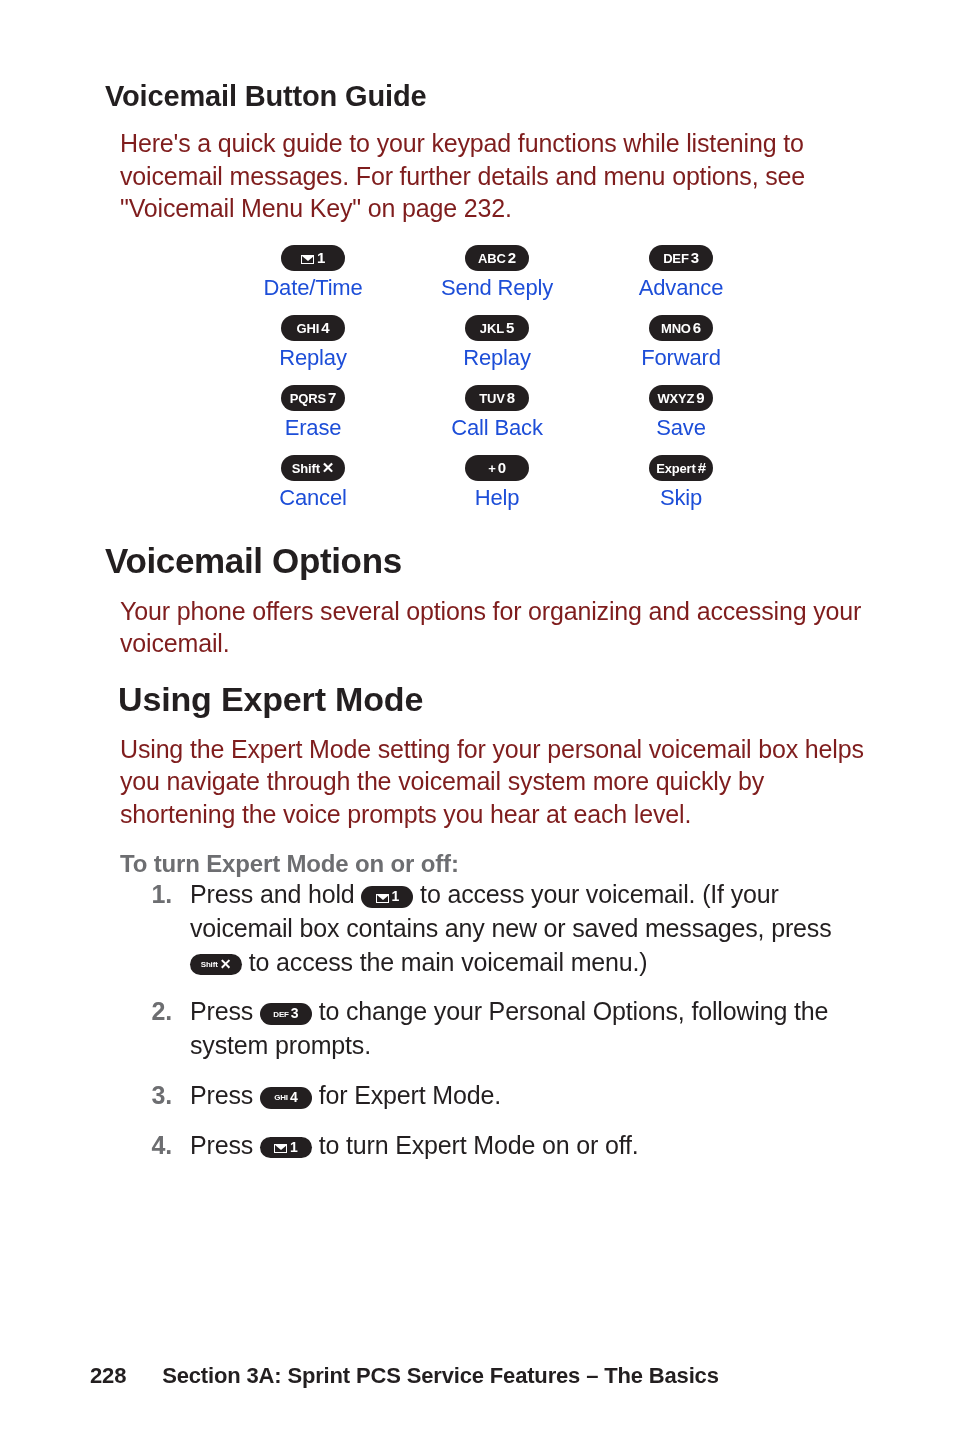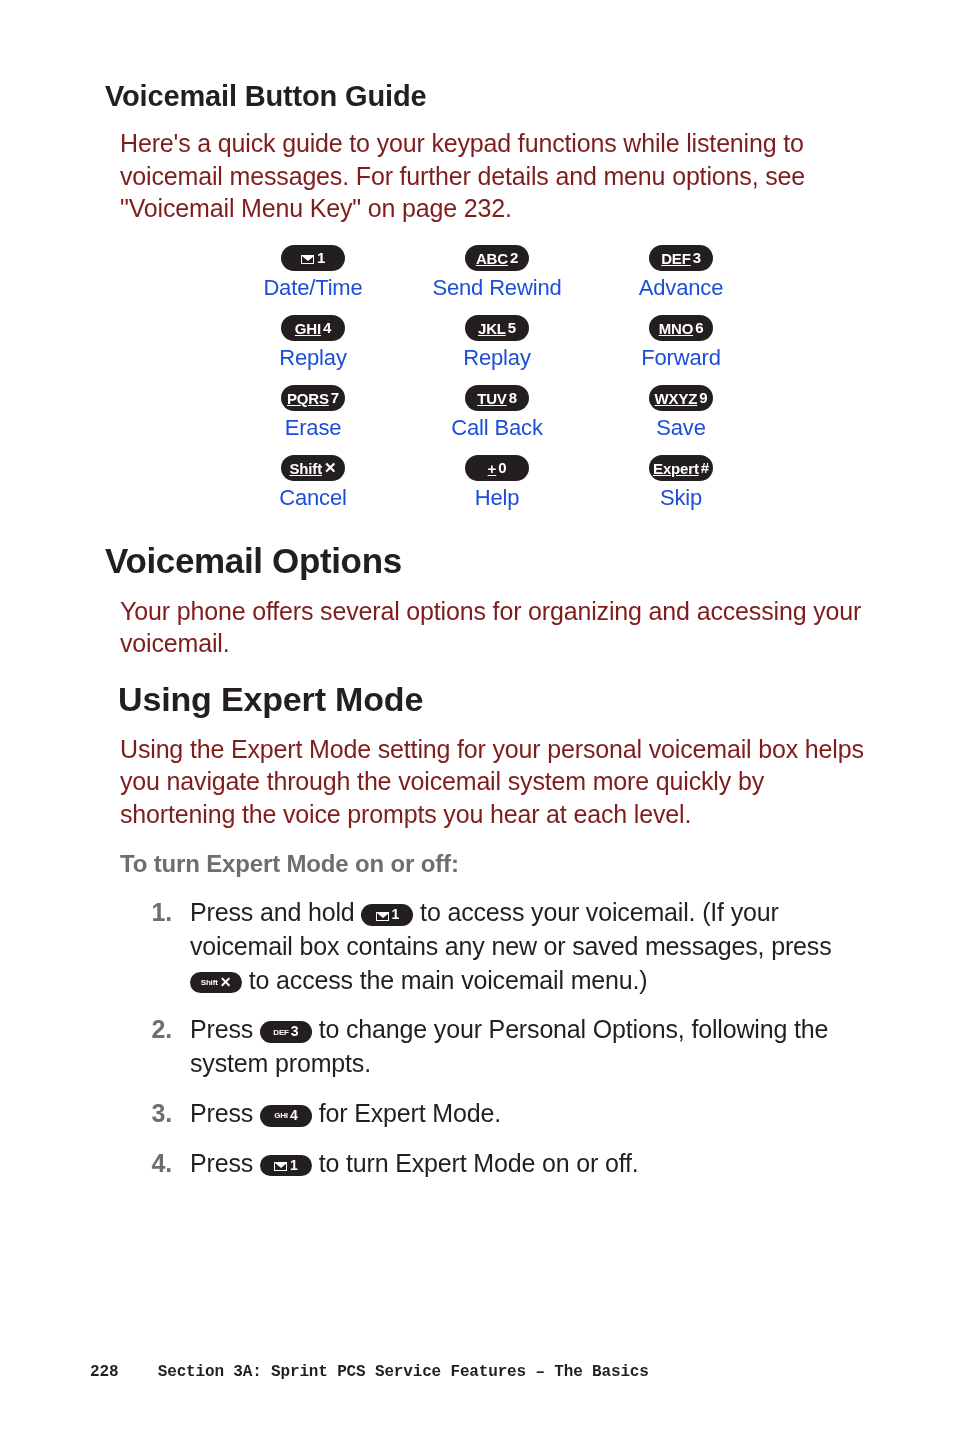--- a/index.html
+++ b/index.html
@@ -48,25 +48,24 @@
     line-height: 26px;
     text-align: center;
     font-weight: 700;
   }
   .keybtn .big {
     font-size: 15px;
     font-weight: 800;
     vertical-align: baseline;
   }
   .keybtn .sm {
-    font-size: 15px;
+    font-size: 13px;
     font-weight: 700;
     vertical-align: middle;
     margin-right: 2px;
-    text-decoration: underline;
   }
   .keycaption {
     font-size: 22px;
     color: #1d4ed8;
     margin-top: 4px;
   }
   .h1 {
     font-weight: 800;
     font-size: 35px;
     margin-top: 12px;
@@ -77,21 +76,20 @@
   .h3 {
     font-weight: 700;
     font-size: 34px;
     margin-bottom: 14px;
     margin-left: -2px;
   }
   .bold {
     font-weight: 700;
     font-size: 24px;
     color: #6d6e71;
-    margin-bottom: 18px;
   }
   ol.steps {
     list-style: none;
     padding-left: 30px;
   }
   ol.steps li {
     display: flex;
     gap: 18px;
     margin-bottom: 16px;
     font-size: 25px;
@@ -114,25 +112,24 @@
     font-weight: 700;
     padding: 1px 10px 2px 10px;
     vertical-align: 2px;
     min-width: 52px;
     text-align: center;
   }
   .inlinekey .big { font-size: 14px; font-weight: 800; }
   .inlinekey .sm { font-size: 8px; font-weight: 700; margin-right: 2px; vertical-align: middle;}
   .footer {
     position: absolute;
-    bottom: 50px;
+    bottom: 42px;
     left: 90px;
     right: 80px;
-    font-size: 16px;
-    font-family: Liberation Mono, monospace;
+    font-size: 22px;
   }
   .footer .pg { font-weight: 700; margin-right: 30px;}
   .footer .sect { font-weight: 700; }
   .envelope {
     display:inline-block;
     width:13px; height:9px;
     border:1px solid #fff;
     position:relative;
     vertical-align:middle;
     margin-right:3px;
@@ -155,21 +152,21 @@
   }
 </style>
 </head>
 <body>
 
 <div class="h2">Voicemail Button Guide</div>
 <div class="bodytext">Here's a quick guide to your keypad functions while listening to voicemail messages. For further details and menu options, see "Voicemail Menu Key" on page 232.</div>
 
 <div class="keygrid" id="keygrid">
     <div class="keycell"><div class="keybtn"><span class="envelope"></span><span class="big">1</span></div><div class="keycaption">Date/Time</div></div>
-    <div class="keycell"><div class="keybtn"><span class="sm">ABC</span><span class="big">2</span></div><div class="keycaption">Send Rewind</div></div>
+    <div class="keycell"><div class="keybtn"><span class="sm">ABC</span><span class="big">2</span></div><div class="keycaption">Send Reply</div></div>
     <div class="keycell"><div class="keybtn"><span class="sm">DEF</span><span class="big">3</span></div><div class="keycaption">Advance</div></div>
     <div class="keycell"><div class="keybtn"><span class="sm">GHI</span><span class="big">4</span></div><div class="keycaption">Replay</div></div>
     <div class="keycell"><div class="keybtn"><span class="sm">JKL</span><span class="big">5</span></div><div class="keycaption">Replay</div></div>
     <div class="keycell"><div class="keybtn"><span class="sm">MNO</span><span class="big">6</span></div><div class="keycaption">Forward</div></div>
     <div class="keycell"><div class="keybtn"><span class="sm">PQRS</span><span class="big">7</span></div><div class="keycaption">Erase</div></div>
     <div class="keycell"><div class="keybtn"><span class="sm">TUV</span><span class="big">8</span></div><div class="keycaption">Call Back</div></div>
     <div class="keycell"><div class="keybtn"><span class="sm">WXYZ</span><span class="big">9</span></div><div class="keycaption">Save</div></div>
     <div class="keycell"><div class="keybtn"><span class="sm">Shift</span><span class="big">✕</span></div><div class="keycaption">Cancel</div></div>
     <div class="keycell"><div class="keybtn"><span class="sm">+</span><span class="big">0</span></div><div class="keycaption">Help</div></div>
     <div class="keycell"><div class="keybtn"><span class="sm">Expert</span><span class="big">#</span></div><div class="keycaption">Skip</div></div>

